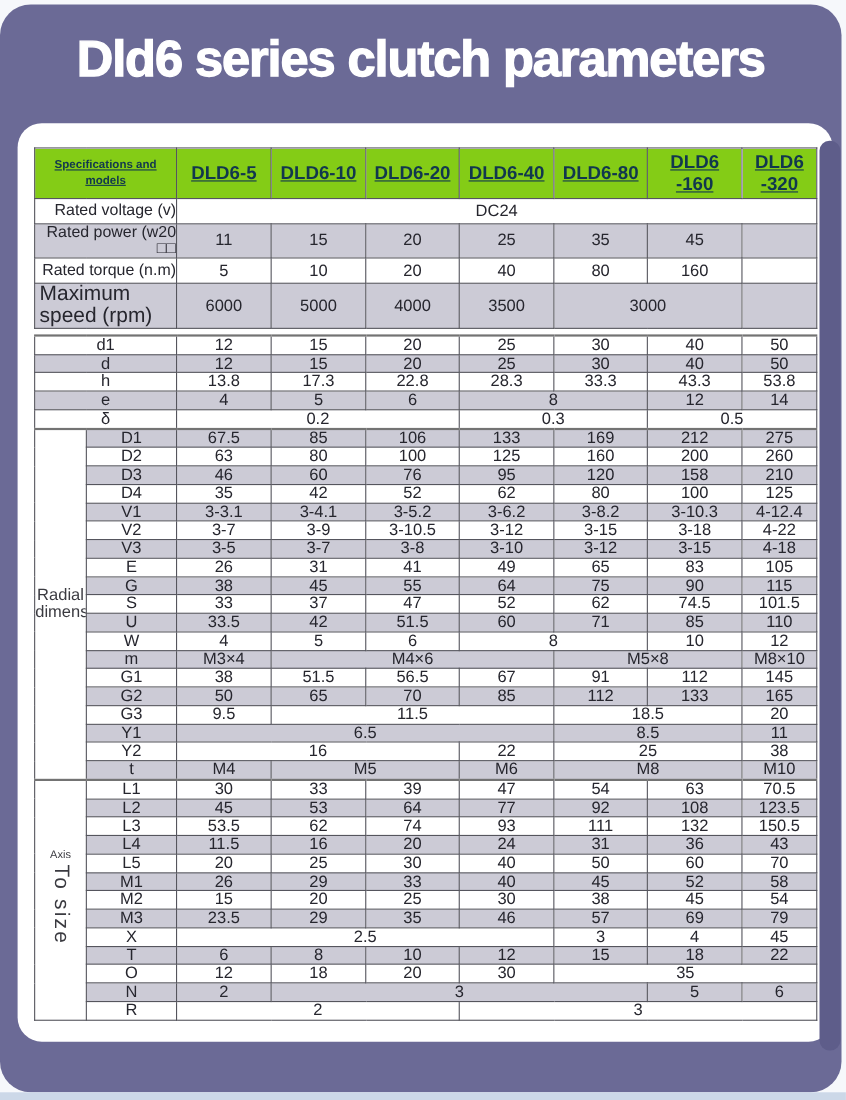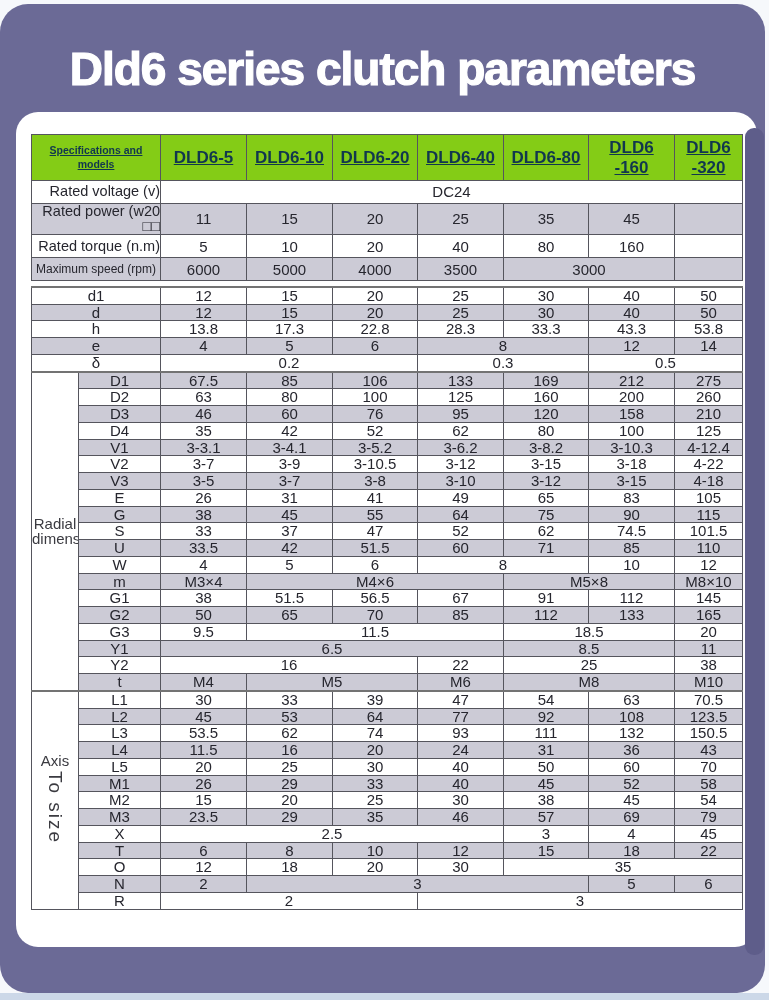--- a/index.html
+++ b/index.html
@@ -1,41 +1,41 @@
 <!DOCTYPE html>
 <html><head>
 <meta charset="utf-8">
 <style>
   html,body{margin:0;padding:0;}
   body{width:769px;height:1000px;position:relative;overflow:hidden;background:#f6f8fb;
        font-family:"Liberation Sans",sans-serif;}
   .bg{position:absolute;left:0;top:4px;width:765px;height:989px;background:#6b6a96;border-radius:28px;}
   .bottom-strip{position:absolute;left:0;top:993px;width:769px;height:7px;background:#ccd8e8;}
-  .title{position:absolute;left:0;top:42px;width:765px;text-align:center;color:#ffffff;
+  .title{position:absolute;left:0;top:26px;width:765px;text-align:center;color:#ffffff;
          font-size:46px;font-weight:800;letter-spacing:-1px;-webkit-text-stroke:1.2px #ffffff;}
   .card{position:absolute;left:16px;top:112px;width:741px;height:835px;background:#ffffff;border-radius:22px;}
   .side-bar{position:absolute;left:745px;top:128px;width:19px;height:827px;background:#5e5d8a;border-radius:9px;}
 
   table.params{position:absolute;left:31px;top:134px;width:711px;border-collapse:collapse;
                table-layout:fixed;color:#26262e;}
   table.params td,table.params th{border:1px solid #55555d;text-align:center;vertical-align:middle;
                padding:0;overflow:hidden;line-height:1.05;}
   tr.head{height:46px;}
   tr.head th{background:#84cc16;color:#11374e;font-weight:bold;font-size:17px;white-space:pre-line;line-height:1.15;text-decoration:underline;}
   tr.head th.spec{font-size:10.5px;line-height:1.25;}
   tr.rated{height:23px;}
   tr.rated td.val{font-size:15px;}
   tr.rated td.lbl{font-size:14.5px;text-align:left;padding-left:4px;}
   tr.dim{height:16px;}
   tr.dim td{font-size:15px;}
   tr.g td{background:#cccbd6;}
   tr.w td{background:#ffffff;}
   tr.sec td{border-top:2px solid #737373;}
   td.group{background:#ffffff !important;font-size:10px;color:#3a3a40;line-height:1.2;padding:2px;}
-  td.group .gtop{display:block;font-size:15px;margin-bottom:2px;}
+  td.group .gtop{display:block;font-size:10px;margin-bottom:2px;}
   td.group .gvert{display:inline-block;writing-mode:vertical-rl;font-size:19px;letter-spacing:2px;color:#3a3a40;}
   tr.spacer{height:6px;}
   tr.spacer td{border:none;background:#ffffff;}
 </style>
 </head>
 <body>
 
 <div class="bg"></div>
 <div class="title">Dld6 series clutch parameters</div>
 <div class="card"></div>
@@ -85,21 +85,21 @@
         <td class="lbl" colspan="2" style="text-align: right; padding-left: 4px; font-size: 14.5px;">Rated torque (n.m)</td>
         <td class="val">5</td>
         <td class="val">10</td>
         <td class="val">20</td>
         <td class="val">40</td>
         <td class="val">80</td>
         <td class="val">160</td>
         <td class="val"></td>
       </tr>
       <tr class="rated g">
-        <td class="lbl" colspan="2" style="text-align: left; padding-left: 4px; font-size: 12px;">Maximum speed (rpm)</td>
+        <td class="lbl" colspan="2" style="text-align: left; padding-left: 4px; font-size: 19px;">Maximum speed (rpm)</td>
         <td class="val">6000</td>
         <td class="val">5000</td>
         <td class="val">4000</td>
         <td class="val">3500</td>
         <td class="val" colspan="2">3000</td>
         <td class="val"></td>
       </tr>
       <tr class="spacer">
         <td colspan="9"></td>
       </tr>

